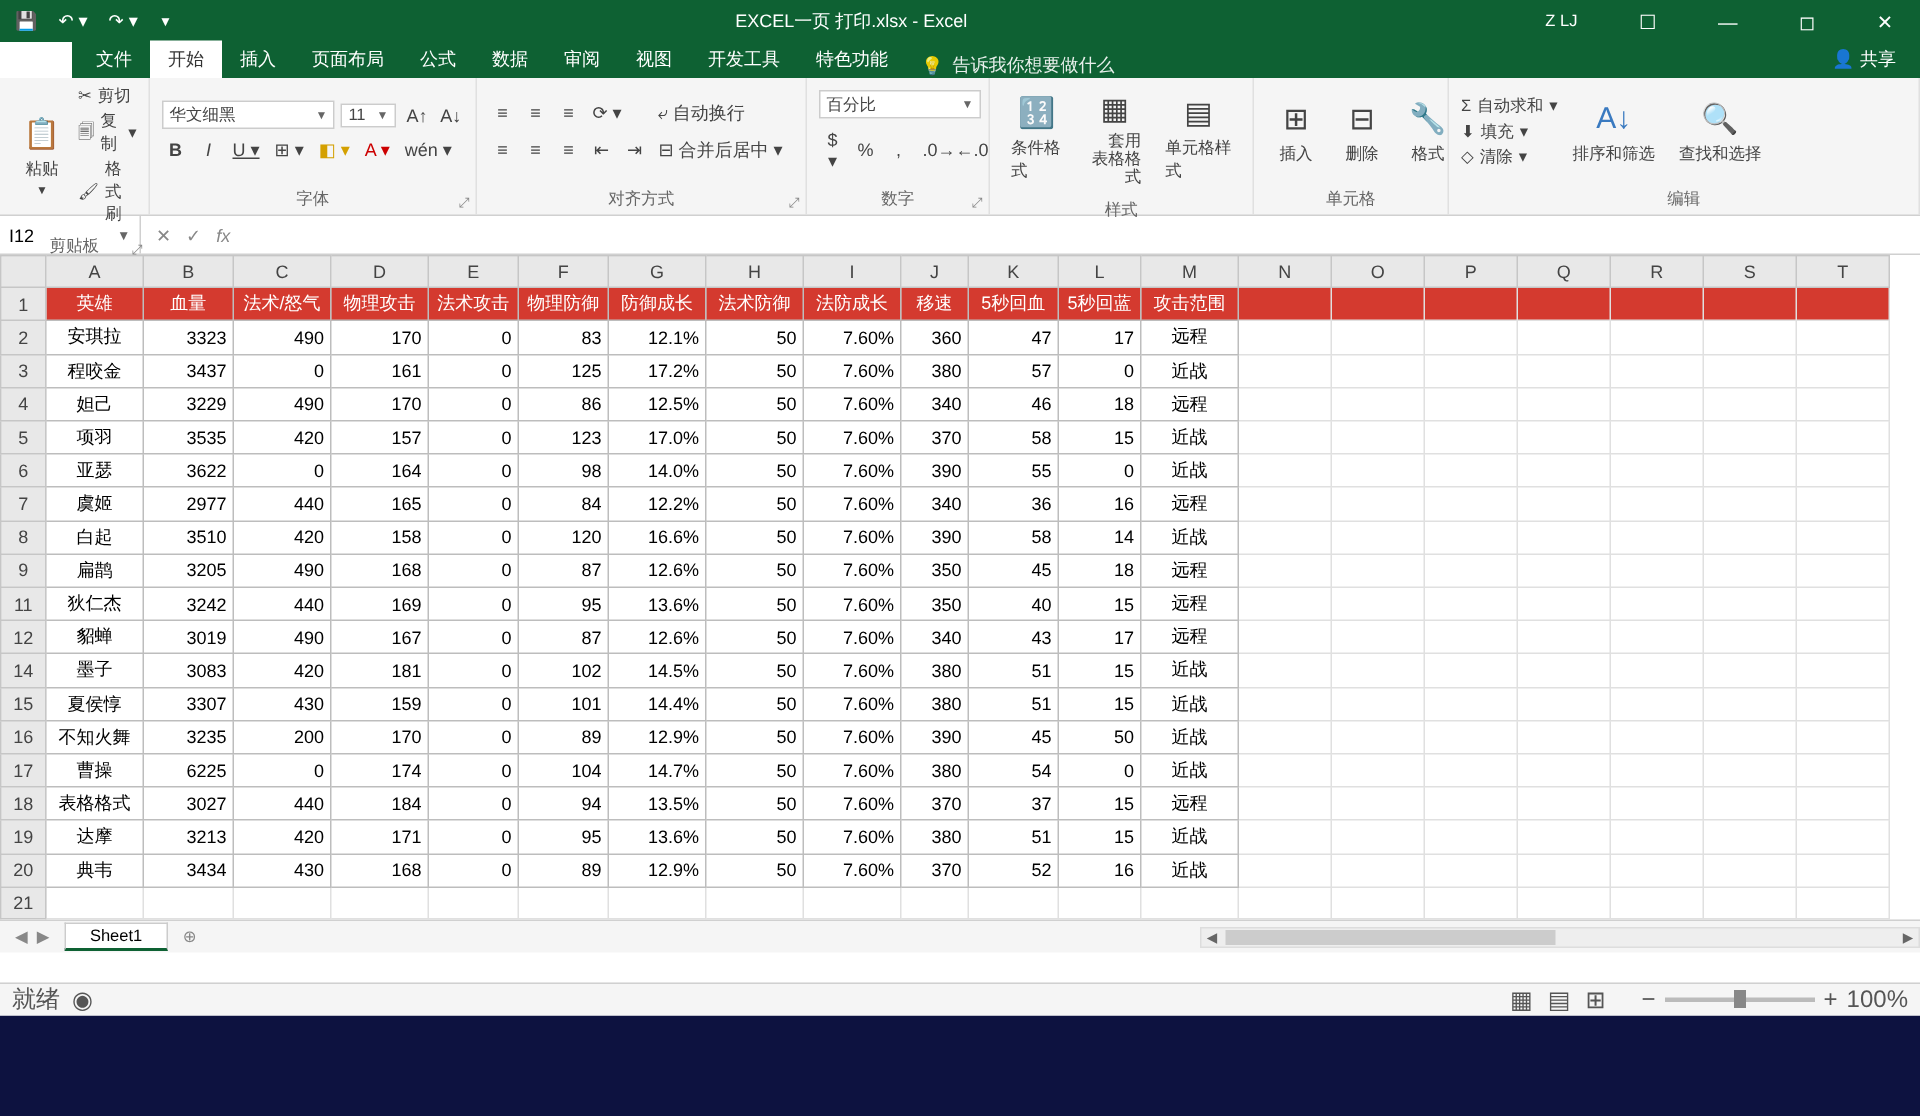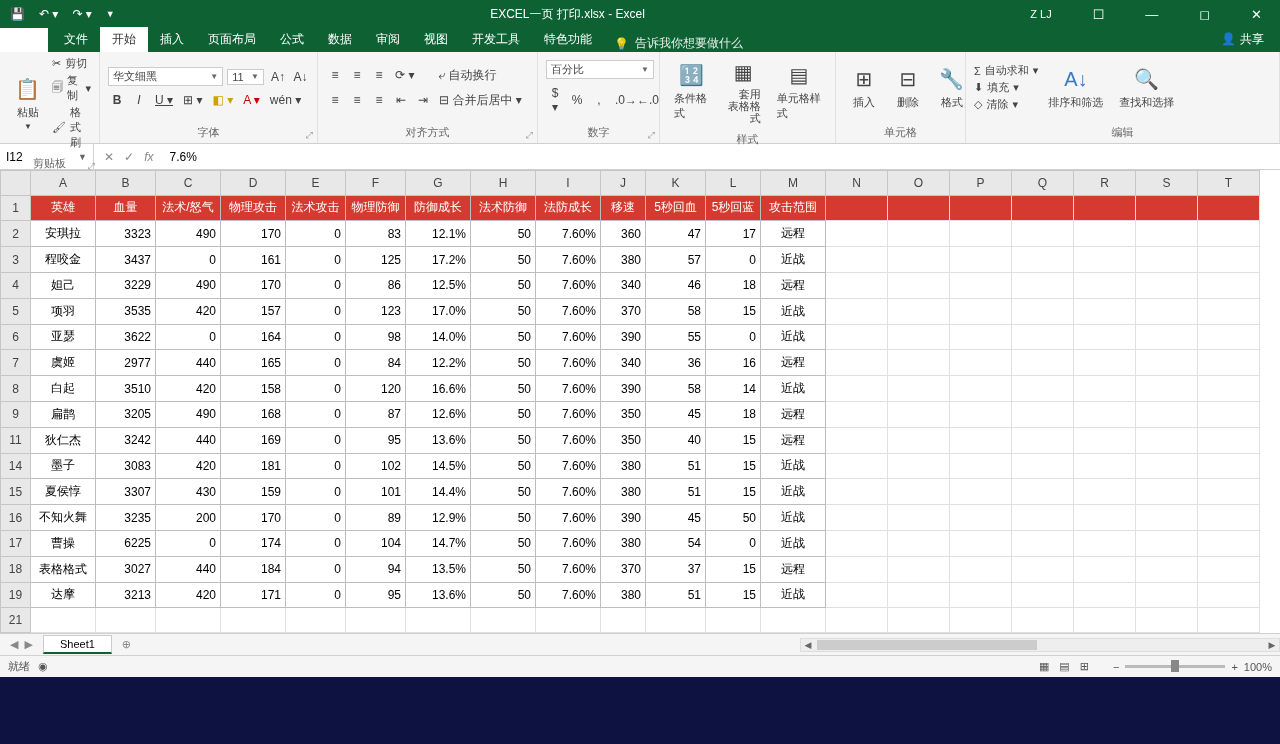--- a/index.html
+++ b/index.html
@@ -65,21 +65,21 @@
 
 .sheetbar { height: 22px; border-top: 1px solid #d0d0d0; display: flex; align-items: center; font-size: 11px; background: #f5f5f5; }
 .sheetbar .nav { padding: 0 10px; color: #888; display: flex; gap: 6px; }
 .sheetbar .stab { padding: 2px 16px; border: 1px solid #ccc; border-bottom: 2px solid #0e6133; background: #fff; }
 .sheetbar .add { padding: 0 10px; color: #888; }
 .sheetbar .hscroll { margin-left: auto; width: 480px; height: 14px; background: #eee; position: relative; border: 1px solid #ddd; display: flex; align-items: center; }
 .sheetbar .hscroll .th { width: 220px; height: 10px; background: #ccc; margin-left: 2px; }
 .sheetbar .hscroll .ar { width: 14px; text-align: center; font-size: 9px; color: #666; }
 
 
-.statusbar { height: 22px; background: #f5f5f5; border-top: 1px solid #d0d0d0; display: flex; align-items: center; font-size: 11px; padding: 0 8px; color: #555; }
+.statusbar { height: 22px; background: #f5f5f5; border-top: 1px solid #d0d0d0; display: flex; align-items: center; font-size: 16px; padding: 0 8px; color: #555; margin-top: 20px; }
 .statusbar .views { margin-left: auto; display: flex; gap: 10px; align-items: center; }
 .statusbar .zoom { display: flex; align-items: center; gap: 6px; margin-left: 14px; }
 .statusbar .slider { width: 100px; height: 3px; background: #bbb; position: relative; }
 .statusbar .slider .h { position: absolute; width: 8px; height: 12px; background: #888; top: -5px; left: 46px; }
 </style>
 </head>
 <body>
 
 <div class="excel-window">
 
@@ -265,21 +265,20 @@
   <div class="fbar">
     <div class="namebox">
         <span>I12</span>
         <span class="dd">▼</span>
       </div>
     <div class="fxbtns">
       <span>✕</span>
       <span>✓</span>
       <span style="font-style:italic">fx</span>
     </div>
-    <div class="fxval">7.6%</div>
   </div>
 
   <div class="grid-wrap">
     <table class="grid" id="grid">
         <tbody>
           <tr>
             <th class="corner"></th>
             <th class="colh colA">A</th>
             <th class="colh colB">B</th>
             <th class="colh colC">C</th>
@@ -525,20 +524,43 @@
             <td class="txt">远程</td>
             <td class="empty"></td>
             <td class="empty"></td>
             <td class="empty"></td>
             <td class="empty"></td>
             <td class="empty"></td>
             <td class="empty"></td>
             <td class="empty"></td>
           </tr>
           <tr>
+            <th class="rh">12</th>
+            <td class="txt">貂蝉</td>
+            <td class="">3019</td>
+            <td class="">490</td>
+            <td class="">167</td>
+            <td class="">0</td>
+            <td class="">87</td>
+            <td class="">12.6%</td>
+            <td class="">50</td>
+            <td class="">7.60%</td>
+            <td class="">340</td>
+            <td class="">43</td>
+            <td class="">17</td>
+            <td class="txt">远程</td>
+            <td class="empty"></td>
+            <td class="empty"></td>
+            <td class="empty"></td>
+            <td class="empty"></td>
+            <td class="empty"></td>
+            <td class="empty"></td>
+            <td class="empty"></td>
+          </tr>
+          <tr>
             <th class="rh">14</th>
             <td class="txt">墨子</td>
             <td class="">3083</td>
             <td class="">420</td>
             <td class="">181</td>
             <td class="">0</td>
             <td class="">102</td>
             <td class="">14.5%</td>
             <td class="">50</td>
             <td class="">7.60%</td>
@@ -653,20 +675,43 @@
             <td class="">420</td>
             <td class="">171</td>
             <td class="">0</td>
             <td class="">95</td>
             <td class="">13.6%</td>
             <td class="">50</td>
             <td class="">7.60%</td>
             <td class="">380</td>
             <td class="">51</td>
             <td class="">15</td>
+            <td class="txt">近战</td>
+            <td class="empty"></td>
+            <td class="empty"></td>
+            <td class="empty"></td>
+            <td class="empty"></td>
+            <td class="empty"></td>
+            <td class="empty"></td>
+            <td class="empty"></td>
+          </tr>
+          <tr>
+            <th class="rh">20</th>
+            <td class="txt">典韦</td>
+            <td class="">3434</td>
+            <td class="">430</td>
+            <td class="">168</td>
+            <td class="">0</td>
+            <td class="">89</td>
+            <td class="">12.9%</td>
+            <td class="">50</td>
+            <td class="">7.60%</td>
+            <td class="">370</td>
+            <td class="">52</td>
+            <td class="">16</td>
             <td class="txt">近战</td>
             <td class="empty"></td>
             <td class="empty"></td>
             <td class="empty"></td>
             <td class="empty"></td>
             <td class="empty"></td>
             <td class="empty"></td>
             <td class="empty"></td>
           </tr>
           <tr>

